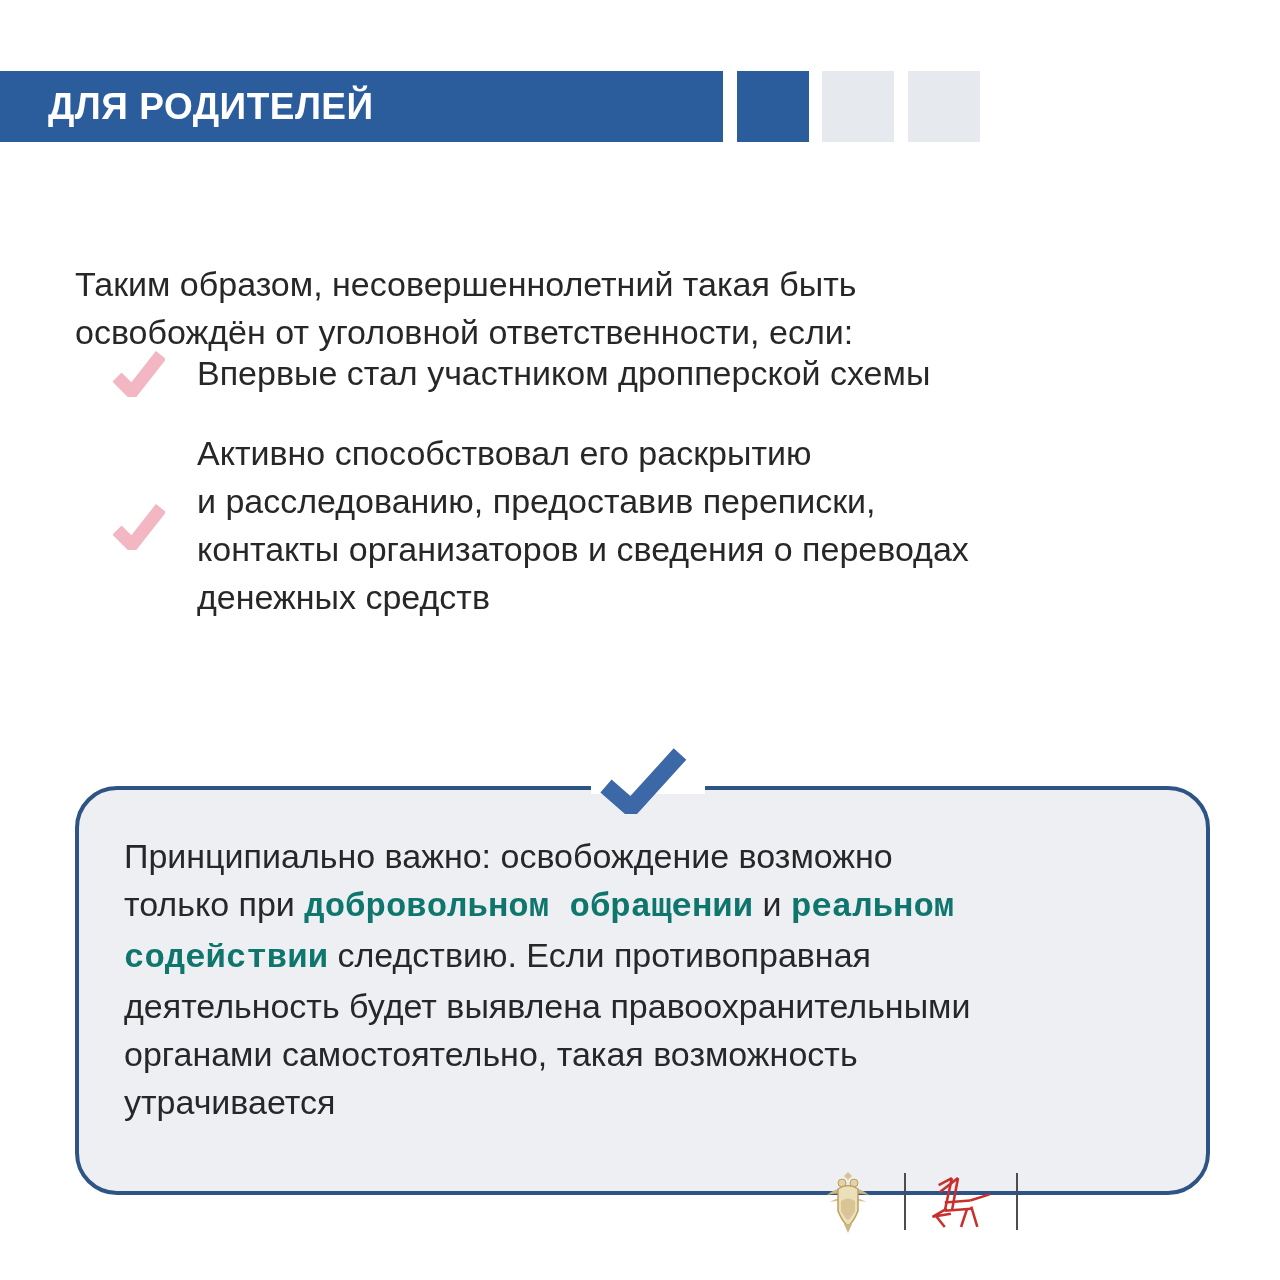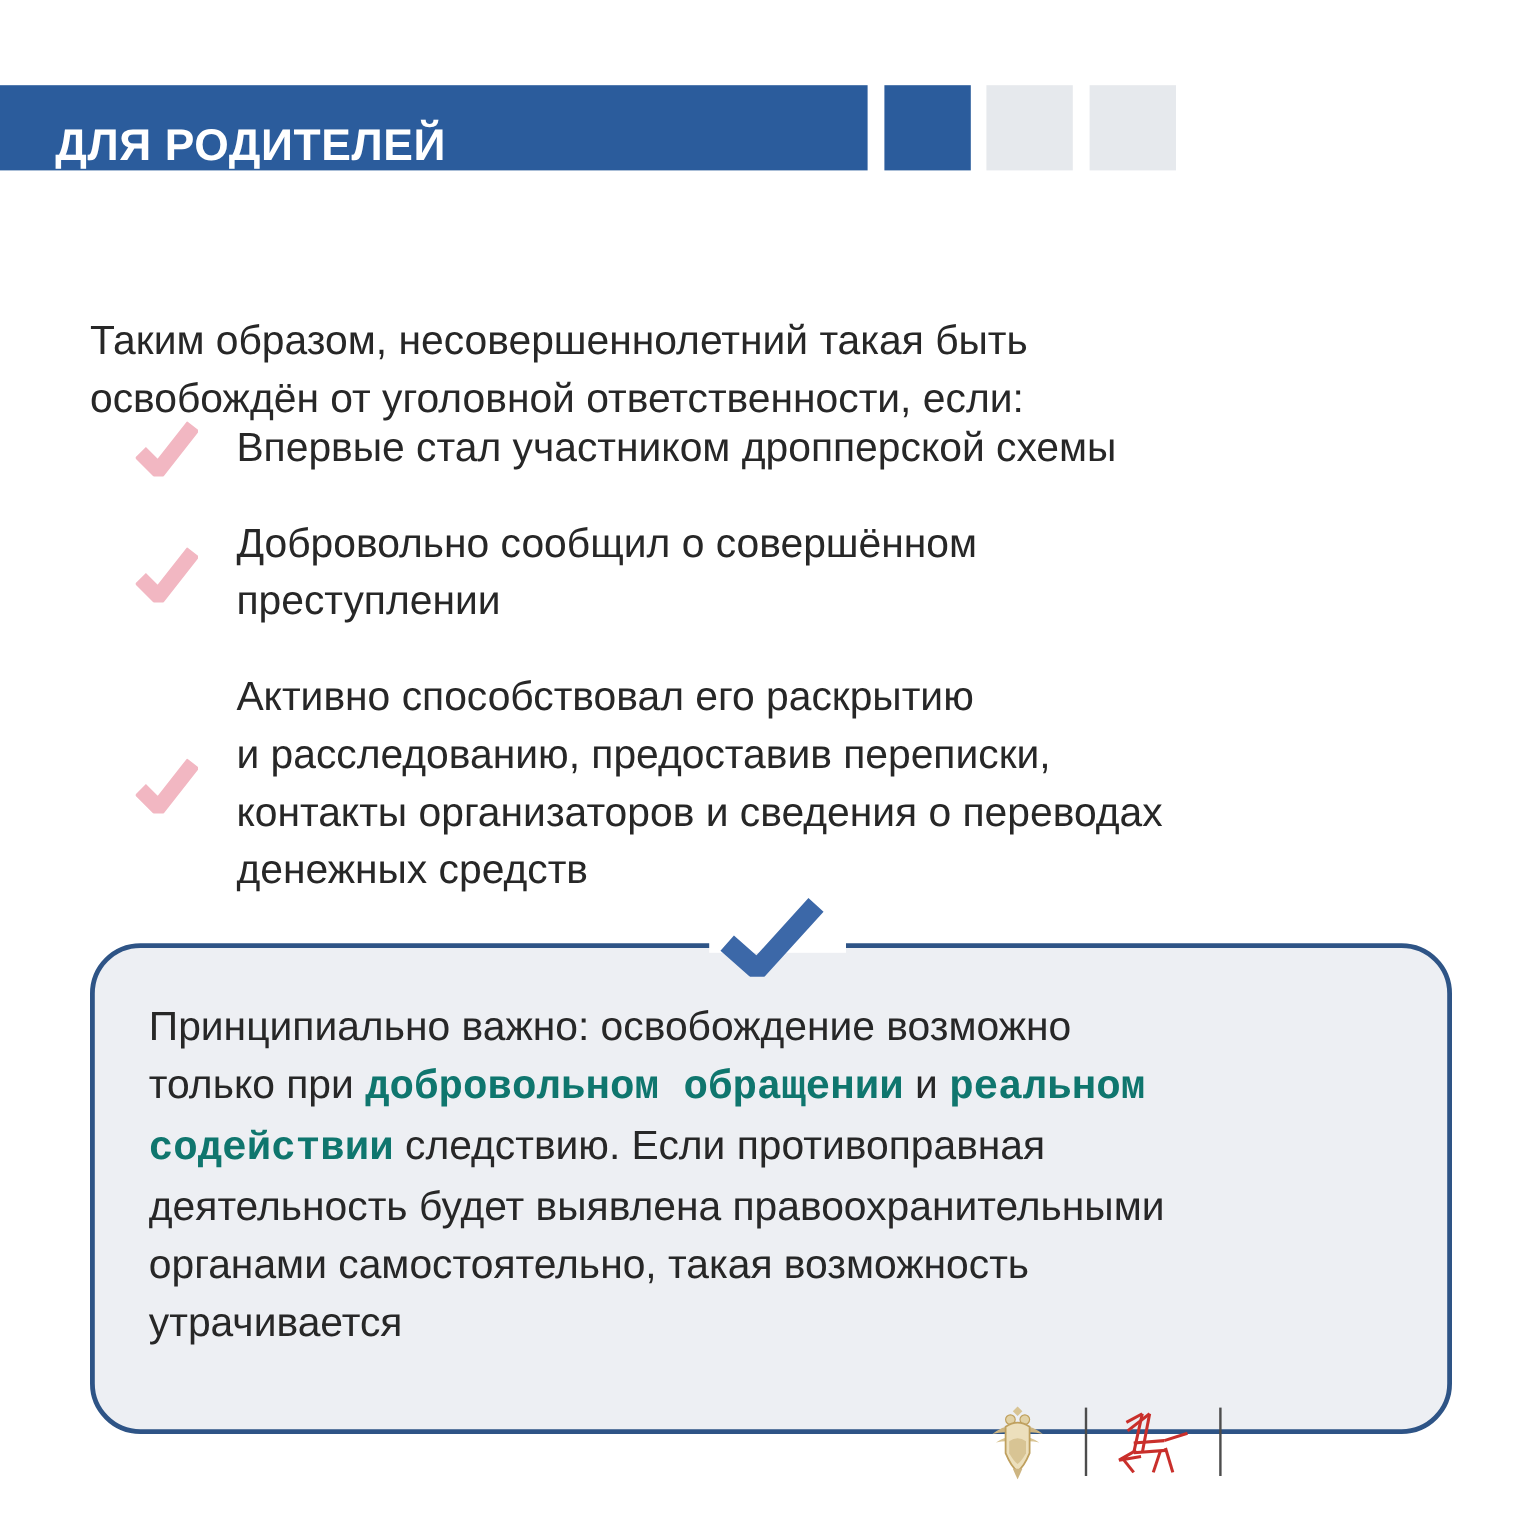--- a/index.html
+++ b/index.html
@@ -15,22 +15,22 @@
   }
 
   
   .topbar {
     position: absolute;
     left: 0; top: 71px;
     width: 723px; height: 71px;
     background: #2b5c9c;
   }
   .topbar h1 {
-    margin: 14px;
-    padding-left: 32px;
+    margin: 0;
+    padding-left: 48px;
     line-height: 71px;
     font-size: 37px;
     font-weight: bold;
     letter-spacing: 0.5px;
     color: #ffffff;
   }
   .hsq {
     position: absolute;
     top: 71px;
     width: 72px; height: 71px;
@@ -174,27 +174,20 @@
 
   <p class="intro">Таким образом, несовершеннолетний такая быть
 освобождён от уголовной ответственности, если:</p>
 
   <ul class="bullets">
     <li class="bullet">
       <svg class="check" viewBox="0 0 52 46" fill="none">
         <path d="M4 26 L19 41 L48 4" stroke="#f2b7c2" stroke-width="13"></path>
       </svg>
       <div class="bullet-text">Впервые стал участником дропперской схемы</div>
-    </li>
-    <li class="bullet">
-      <svg class="check" viewBox="0 0 52 46" fill="none">
-        <path d="M4 26 L19 41 L48 4" stroke="#f2b7c2" stroke-width="13"></path>
-      </svg>
-      <div class="bullet-text">Добровольно сообщил о совершённом
-преступлении</div>
     </li>
     <li class="bullet">
       <svg class="check" viewBox="0 0 52 46" fill="none">
         <path d="M4 26 L19 41 L48 4" stroke="#f2b7c2" stroke-width="13"></path>
       </svg>
       <div class="bullet-text">Активно способствовал его раскрытию
 и расследованию, предоставив переписки,
 контакты организаторов и сведения о переводах
 денежных средств</div>
     </li>

